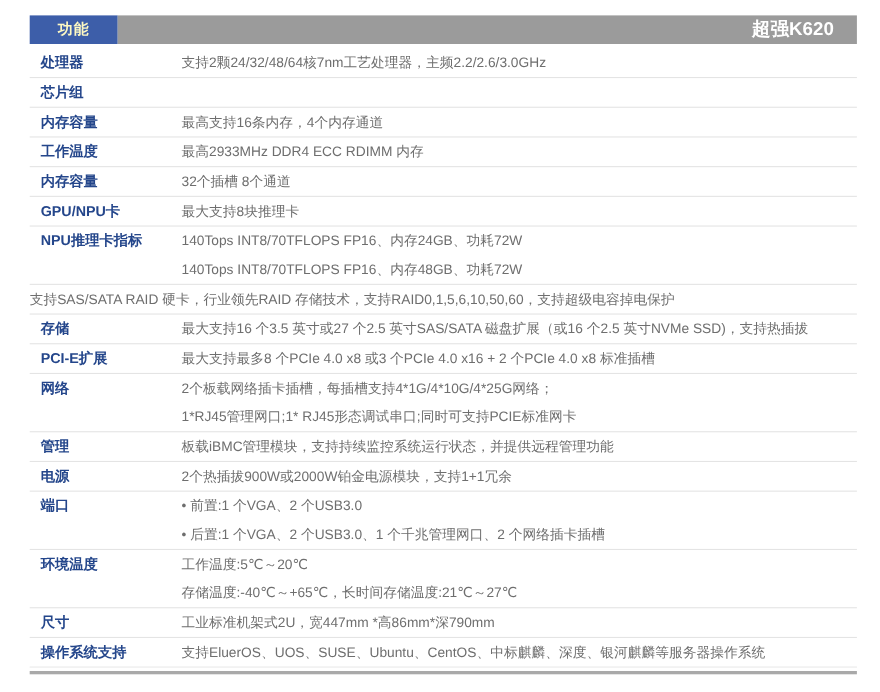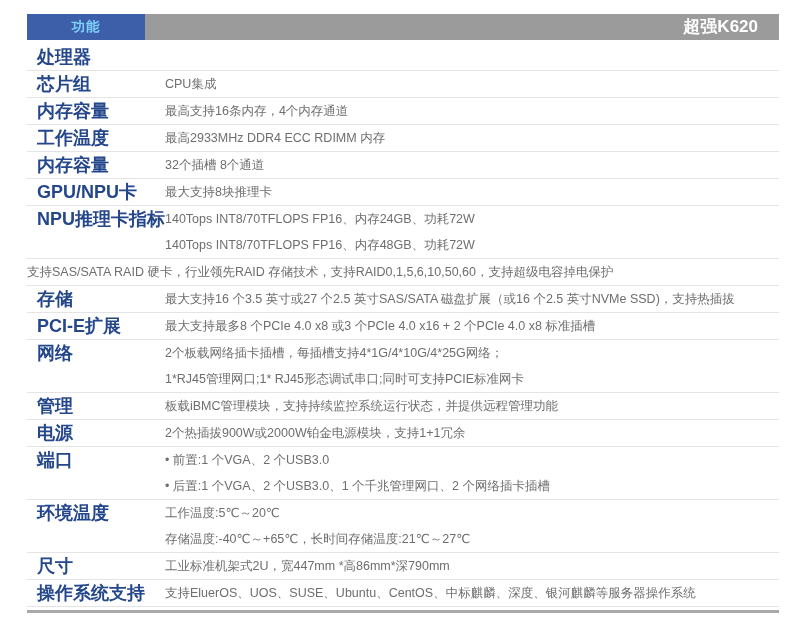--- a/index.html
+++ b/index.html
@@ -16,23 +16,23 @@
     left: 27px;
     top: 14px;
     width: 752px;
   }
   
   .header-row {
     display: flex;
     height: 26px;
   }
   .header-func {
-    width: 118px;
+    width: 80px;
     background: var(--header-blue, #3d5ea9);
-    color: #7dd3fc;
+    color: #fef9c3;
     font-size: 13.5px;
     font-weight: bold;
     text-align: center;
     line-height: 26px;
     letter-spacing: 1px;
   }
   .header-product {
     flex: 1;
     background: var(--header-gray, #9b9b9b);
     color: #ffffff;
@@ -50,21 +50,21 @@
     padding-top: 4px;
   }
   .row {
     display: flex;
     border-bottom: 1px solid #e4e4e4;
   }
   .row-label {
     width: 138px;
     box-sizing: border-box;
     padding-left: 10px;
-    font-size: 18px;
+    font-size: 13px;
     font-weight: bold;
     color: var(--label-color, #24468b);
     line-height: 26px;
     flex-shrink: 0;
   }
   .row-values {
     flex: 1;
     min-width: 0;
   }
   .value-line {
@@ -89,26 +89,26 @@
 <div class="spec-table">
   <div class="header-row">
     <div class="header-func">功能</div>
     <div class="header-product">
       <span>超强K620</span>
     </div>
   </div>
   <div class="table-body">
       <div class="row">
         <div class="row-label">处理器</div>
+        <div class="row-values">
+          <div class="value-line">支持2颗24/32/48/64核7nm工艺处理器，主频2.2/2.6/3.0GHz</div>
+        </div>
       </div>
       <div class="row">
         <div class="row-label">芯片组</div>
-        <div class="row-values">
-          <div class="value-line">CPU集成</div>
-        </div>
       </div>
       <div class="row">
         <div class="row-label">内存容量</div>
         <div class="row-values">
           <div class="value-line">最高支持16条内存，4个内存通道</div>
         </div>
       </div>
       <div class="row">
         <div class="row-label">工作温度</div>
         <div class="row-values">

